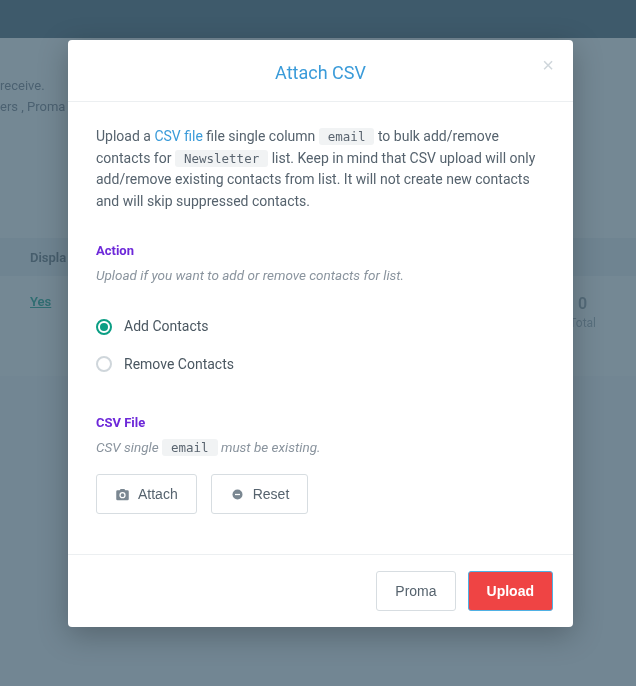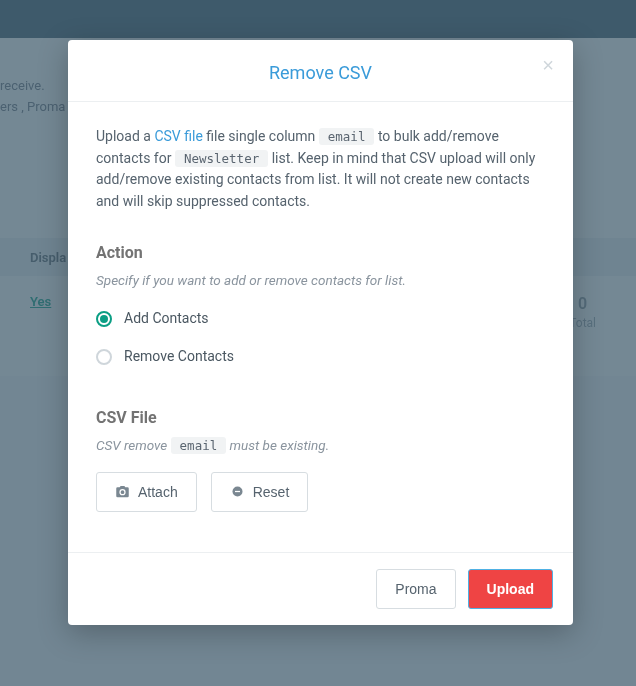--- a/index.html
+++ b/index.html
@@ -110,32 +110,32 @@
 .inline-code {
   font-family: ui-monospace, SFMono-Regular, Menlo, Consolas, monospace;
   font-size: 12.5px;
   background: #f1f3f4;
   padding: 1px 9px;
   border-radius: 3px;
   color: #5a6570;
 }
 .link { color: #3a9bd9; }
 .section-title {
-  font-size: 16px;
+  font-size: 13px;
   font-weight: 700;
-  color: #737373;
+  color: #6d28d9;
   margin-top: 28px;
 }
 .section-sub {
   font-style: italic;
   color: #8a949e;
   font-size: 13.5px;
   margin-top: 4px;
 }
-.radio-group { margin-top: 18px; }
+.radio-group { margin-top: 30px; }
 .radio-item {
   display: flex;
   align-items: center;
   gap: 12px;
   margin-bottom: 16px;
   cursor: pointer;
 }
 .radio-circle {
   width: 16px; height: 16px;
   border-radius: 50%;
@@ -197,50 +197,50 @@
   <div class="bg-total">
     <span class="num">0</span>
     <span>Total</span>
   </div>
 </div>
 
 <div class="overlay"></div>
 
 <div class="modal">
   <div class="modal-header">
-    <div class="modal-title">Remove CSV</div>
+    <div class="modal-title">Attach CSV</div>
     <button class="modal-close">
       <span>×</span>
     </button>
   </div>
 
   <div class="modal-body">
     <p>
       <span>Upload a </span><span class="link">CSV file</span><span> file single column </span><span class="inline-code">email</span><span> to bulk add/remove contacts for </span><span class="inline-code">Newsletter</span><span> list. Keep in mind that CSV upload will only add/remove existing contacts from list. It will not create new contacts and will skip suppressed contacts.</span>
     </p>
 
     <div class="section-title">Action</div>
-    <div class="section-sub">Specify if you want to add or remove contacts for list.</div>
+    <div class="section-sub">Upload if you want to add or remove contacts for list.</div>
 
     <div class="radio-group">
       <div class="radio-item">
         <span class="radio-circle checked">
             <span class="radio-dot"></span>
           </span>
         <span class="radio-label">Add Contacts</span>
       </div>
       <div class="radio-item">
         <span class="radio-circle"></span>
         <span class="radio-label">Remove Contacts</span>
       </div>
     </div>
 
     <div class="section-title" style="margin-top:38px">CSV File</div>
     <div class="section-sub">
-      <span>CSV remove </span><span class="inline-code" style="font-style:normal">email</span><span> must be existing.</span>
+      <span>CSV single </span><span class="inline-code" style="font-style:normal">email</span><span> must be existing.</span>
     </div>
 
     <div class="btn-row">
       <button class="btn">
         <svg class="icon-svg" viewBox="0 0 24 24" fill="#7a8791">
             <path d="M9 3l-1.5 2H4a2 2 0 0 0-2 2v12a2 2 0 0 0 2 2h16a2 2 0 0 0 2-2V7a2 2 0 0 0-2-2h-3.5L15 3H9zm3 5a5 5 0 1 1 0 10 5 5 0 0 1 0-10zm0 2a3 3 0 1 0 0 6 3 3 0 0 0 0-6z"></path>
           </svg>
         <span>Attach</span>
       </button>
       <button class="btn">

